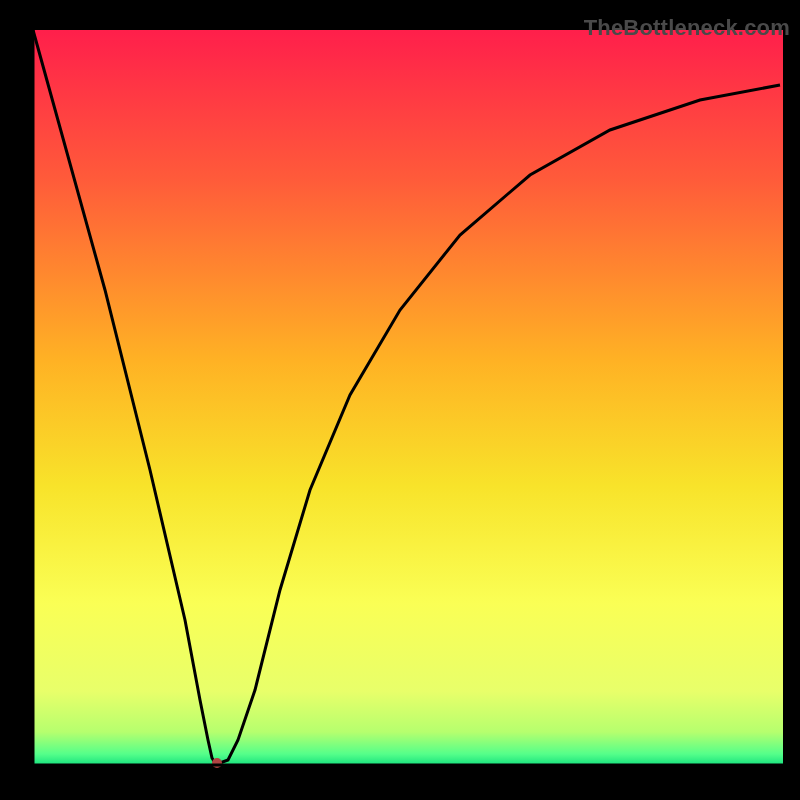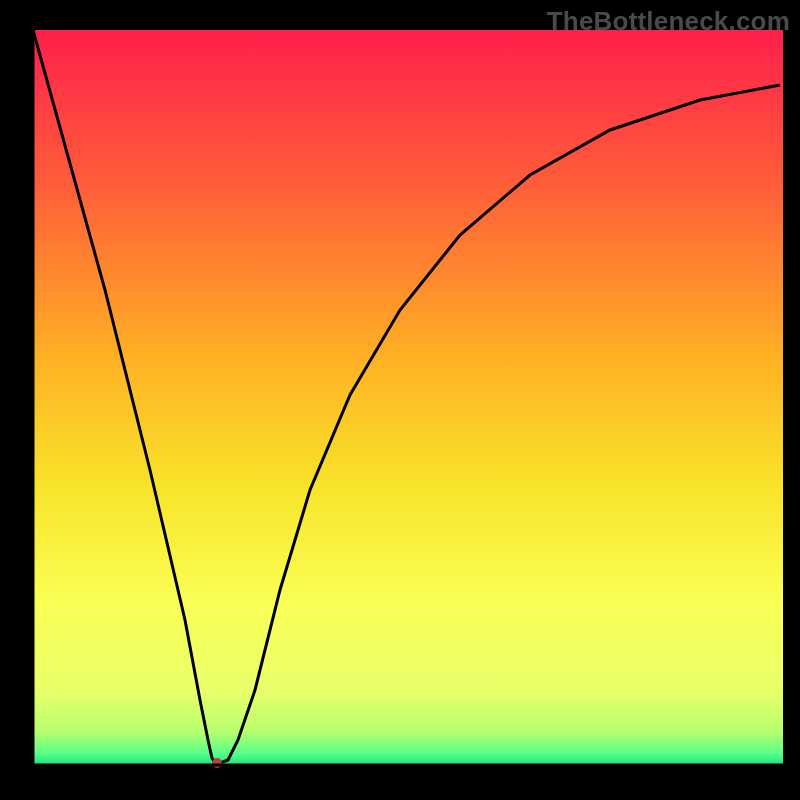--- a/index.html
+++ b/index.html
@@ -11,24 +11,24 @@
     font-family: Arial, Helvetica, sans-serif;
     overflow: hidden;
   }
   .container {
     position: relative;
     width: 800px;
     height: 800px;
   }
   .watermark {
     position: absolute;
-    top: 6px;
+    top: 15px;
     right: 10px;
     color: #4a4a4a;
-    font-size: 26px;
+    font-size: 22px;
     font-weight: 600;
     letter-spacing: 0.2px;
     z-index: 5;
   }
   svg {
     position: absolute;
     top: 0;
     left: 0;
   }
 </style>

